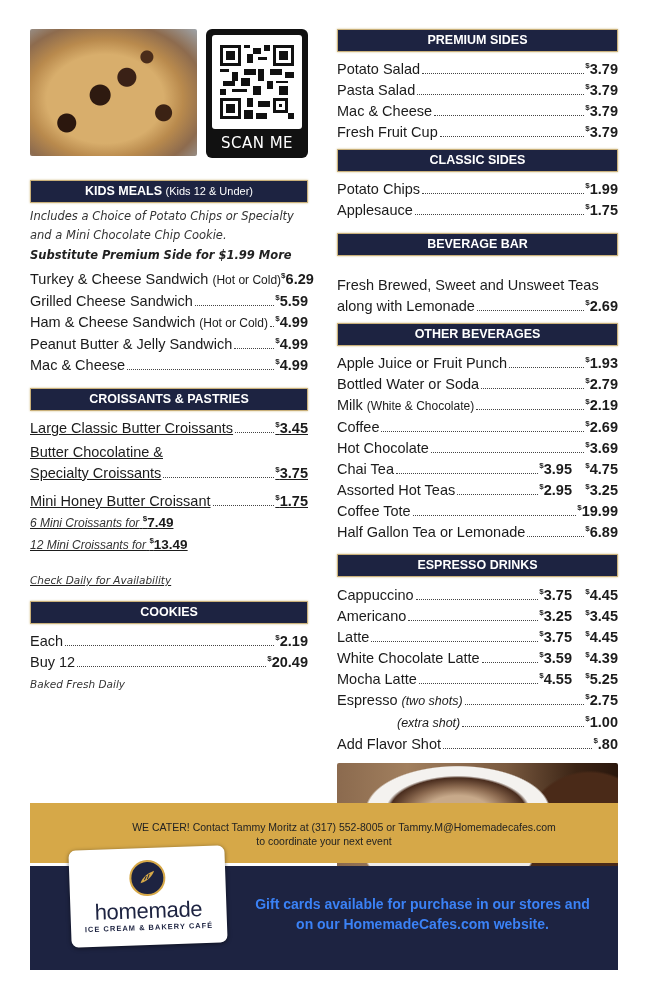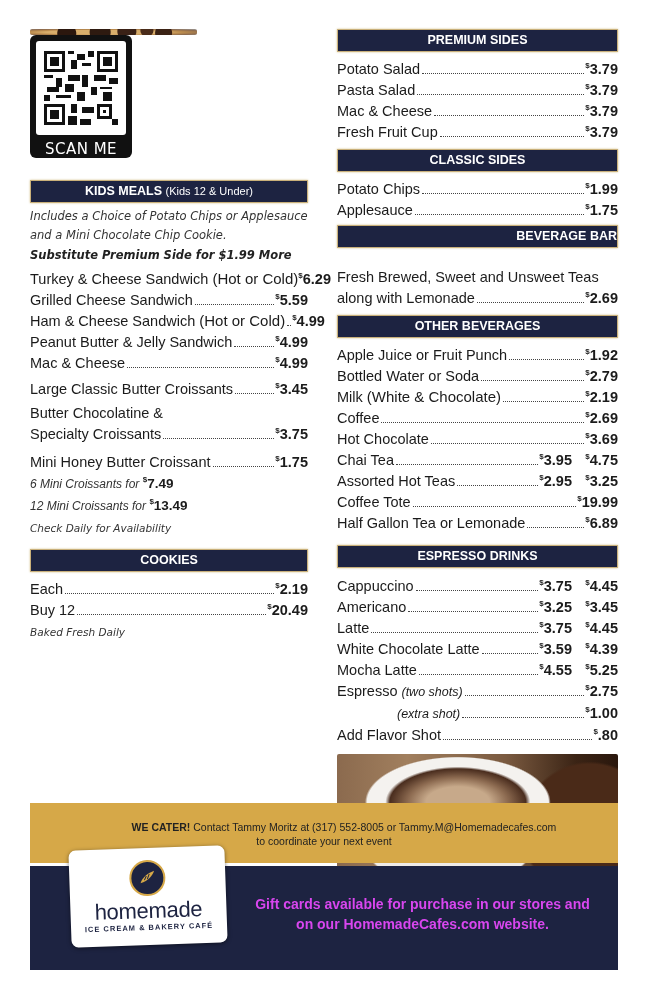--- a/index.html
+++ b/index.html
@@ -2,21 +2,21 @@
 <html><head>
 <meta charset="utf-8">
 <style>
   * { box-sizing: border-box; margin: 0; padding: 0; }
   html, body { width: 647px; height: 1000px; background: #ffffff; overflow: hidden; }
   body { font-family: "DejaVu Sans", sans-serif; color: #1d1d1d; position: relative; }
 
   .col-left { position: absolute; left: 30px; top: 29px; width: 278px; }
   .col-right { position: absolute; left: 337px; top: 29px; width: 281px; }
 
-  .photo-row { display: flex; justify-content: space-between; height: 129px; flex-direction: column; }
+  .photo-row { display: flex; justify-content: space-between; height: 129px; }
   .cookie-photo {
     width: 167px; height: 127px; border-radius: 2px;
     background:
       radial-gradient(circle at 58% 38%, #3a2116 0 9px, transparent 10px),
       radial-gradient(circle at 42% 52%, #2e1a10 0 10px, transparent 11px),
       radial-gradient(circle at 80% 66%, #3b2214 0 8px, transparent 9px),
       radial-gradient(circle at 22% 74%, #2b170e 0 9px, transparent 10px),
       radial-gradient(circle at 70% 22%, #4a2c1a 0 6px, transparent 7px),
       radial-gradient(ellipse at 45% 55%, #d8ae6c 0 45%, #b98a4d 60%, #8d6b4e 78%, #9fa4a9 100%);
   }
@@ -35,21 +35,21 @@
     box-shadow: 0 0 2px #d7c38f;
   }
   .section-header .sub { font-weight: normal; font-size: 11px; }
 
   .note-italic { font-style: italic; font-size: 11.5px; color: #333; line-height: 19px; }
   .note-bold-italic { font-style: italic; font-weight: bold; font-size: 11.5px; color: #222; }
   .note-small-italic { font-style: italic; font-size: 10.5px; color: #333; }
 
   .item { display: flex; align-items: baseline; font-family: "Liberation Sans", sans-serif; font-size: 14.5px; line-height: 18px; color: #1b1b1b; }
   .item .name { white-space: nowrap; text-align: right; }
-  .item .qual { font-size: 15px; white-space: nowrap; }
+  .item .qual { font-size: 12px; white-space: nowrap; }
   .item .qual-it { font-style: italic; font-size: 12.5px; white-space: nowrap; }
   .item .dots { flex: 1; border-bottom: 1px dotted #444; margin: 0 1px 4px 2px; min-width: 4px; }
   .item .price { font-weight: bold; white-space: nowrap; text-align: right; }
   .item .price2 { font-weight: bold; white-space: nowrap; width: 46px; text-align: right; }
   .item .price1 { font-weight: bold; white-space: nowrap; }
   .sup { font-size: 8px; vertical-align: 6px; font-weight: bold; }
 
   .multiline { font-family: "Liberation Sans", sans-serif; font-size: 14.5px; line-height: 18px; }
 
   .mini-line { font-style: italic; font-size: 12px; color: #333; line-height: 18px; font-family: "Liberation Sans", sans-serif; }
@@ -62,27 +62,27 @@
       radial-gradient(ellipse at 40% 70%, #efece8 0 35%, transparent 36%),
       radial-gradient(circle at 90% 60%, #4a2a18 0 25%, transparent 26%),
       linear-gradient(90deg, #8b6a4e 0%, #a17f5e 25%, #7a5a40 60%, #3b2415 85%, #2a170d 100%);
   }
 
   .cater-band {
     position: absolute; left: 30px; top: 803px; width: 588px; height: 60px;
     background: #d6a848; text-align: center; font-family: "Liberation Sans", sans-serif;
     font-size: 10.5px; color: #222; padding-top: 17px; line-height: 14px;
   }
-  .cater-band b { font-weight: bold; margin-left: 40px; }
+  .cater-band b { font-weight: normal; margin-left: 40px; }
   .gift-band {
     position: absolute; left: 30px; top: 866px; width: 588px; height: 104px;
     background: #1d2341;
   }
   .gift-text {
-    position: absolute; left: 210px; top: 28px; width: 365px; text-align: center; color: #d946ef;
+    position: absolute; left: 210px; top: 28px; width: 365px; text-align: center; color: #3b82f6;
     font-family: "Liberation Sans", sans-serif; font-weight: bold; font-size: 14px; line-height: 20px;
   }
   .gift-card {
     position: absolute; left: 70px; top: 848px; width: 156px; height: 97px;
     background: #fff; border-radius: 7px; transform: rotate(-2deg);
     box-shadow: 0 1px 4px rgba(0,0,0,0.5); text-align: center;
   }
   .logo-circle {
     width: 36px; height: 36px; border-radius: 50%; background: #1d2341;
     border: 2px solid #d6a848; margin: 12px auto 0 auto; display: flex; align-items: center; justify-content: center;
@@ -139,21 +139,21 @@
       </div>
       <div class="scan-label">SCAN ME</div>
     </div>
   </div>
 
   <div class="section-header" style="margin-top:22px;">
     <span>KIDS MEALS</span>
     <span class="sub">(Kids 12 &amp; Under)</span>
   </div>
   <div style="margin-top:4px;">
-    <div class="note-italic">Includes a Choice of Potato Chips or Applesauce</div>
+    <div class="note-italic">Includes a Choice of Potato Chips or Specialty</div>
     <div class="note-italic">and a Mini Chocolate Chip Cookie.</div>
   </div>
   <div class="note-bold-italic" style="margin-top:3px; margin-bottom:5px;">Substitute Premium Side for $1.99 More</div>
 
   <div>
     <div class="item">
       <span class="name">Turkey &amp; Cheese Sandwich</span>&nbsp;<span class="qual">(Hot or Cold)</span>
       <span style="flex:1"></span>
       <span class="price"><span class="sup">$</span><span>6.29</span></span>
     </div>
@@ -172,21 +172,24 @@
       <span class="dots"></span>
       <span class="price"><span class="sup">$</span><span>4.99</span></span>
     </div>
     <div class="item">
       <span class="name">Mac &amp; Cheese</span>
       <span class="dots"></span>
       <span class="price"><span class="sup">$</span><span>4.99</span></span>
     </div>
   </div>
 
-  <div style="margin-top:5px;">
+  <div class="section-header" style="margin-top:14px;">
+    <span>CROISSANTS &amp; PASTRIES</span>
+  </div>
+  <div style="margin-top:5px;text-decoration:underline;">
     <div class="item">
       <span class="name">Large Classic Butter Croissants</span>
       <span class="dots"></span>
       <span class="price"><span class="sup">$</span><span>3.45</span></span>
     </div>
     <div class="multiline" style="margin-top:6px;">Butter Chocolatine &amp;</div>
     <div class="item">
       <span class="name">Specialty Croissants</span>
       <span class="dots"></span>
       <span class="price"><span class="sup">$</span><span>3.75</span></span>
@@ -197,21 +200,21 @@
       <span class="price"><span class="sup">$</span><span>1.75</span></span>
     </div>
     <div class="mini-line">
       <span>6 Mini Croissants for</span>
       <b><span class="sup">$</span><span>7.49</span></b>
     </div>
     <div class="mini-line">
       <span>12 Mini Croissants for</span>
       <b><span class="sup">$</span><span>13.49</span></b>
     </div>
-    <div class="note-small-italic" style="margin-top:7px;">Check Daily for Availability</div>
+    <div class="note-small-italic" style="margin-top:20px;">Check Daily for Availability</div>
   </div>
 
   <div class="section-header" style="margin-top:15px;">
     <span>COOKIES</span>
   </div>
   <div style="margin-top:5px;">
     <div class="item">
       <span class="name">Each</span>
       <span class="dots"></span>
       <span class="price"><span class="sup">$</span><span>2.19</span></span>
@@ -261,40 +264,40 @@
         <span class="dots"></span>
         <span class="price"><span class="sup">$</span><span>1.99</span></span>
       </div>
     <div class="item">
         <span class="name">Applesauce</span>
         <span class="dots"></span>
         <span class="price"><span class="sup">$</span><span>1.75</span></span>
       </div>
   </div>
 
-  <div class="section-header" style="margin-top:6px;text-align:right;">
+  <div class="section-header" style="margin-top:14px;">
     <span>BEVERAGE BAR</span>
   </div>
   <div style="margin-top:20px;">
     <div class="multiline">Fresh Brewed, Sweet and Unsweet Teas</div>
     <div class="item">
         <span class="name">along with Lemonade</span>
         <span class="dots"></span>
         <span class="price"><span class="sup">$</span><span>2.69</span></span>
       </div>
   </div>
 
   <div class="section-header" style="margin-top:8px;">
     <span>OTHER BEVERAGES</span>
   </div>
   <div style="margin-top:5px;">
     <div class="item">
         <span class="name">Apple Juice or Fruit Punch</span>
         <span class="dots"></span>
-        <span class="price"><span class="sup">$</span><span>1.92</span></span>
+        <span class="price"><span class="sup">$</span><span>1.93</span></span>
       </div>
     <div class="item">
         <span class="name">Bottled Water or Soda</span>
         <span class="dots"></span>
         <span class="price"><span class="sup">$</span><span>2.79</span></span>
       </div>
     <div class="item"><span class="name">Milk</span>&nbsp;<span class="qual">(White &amp; Chocolate)</span><span class="dots"></span><span class="price"><span class="sup">$</span><span>2.19</span></span></div>
     <div class="item">
         <span class="name">Coffee</span>
         <span class="dots"></span>

